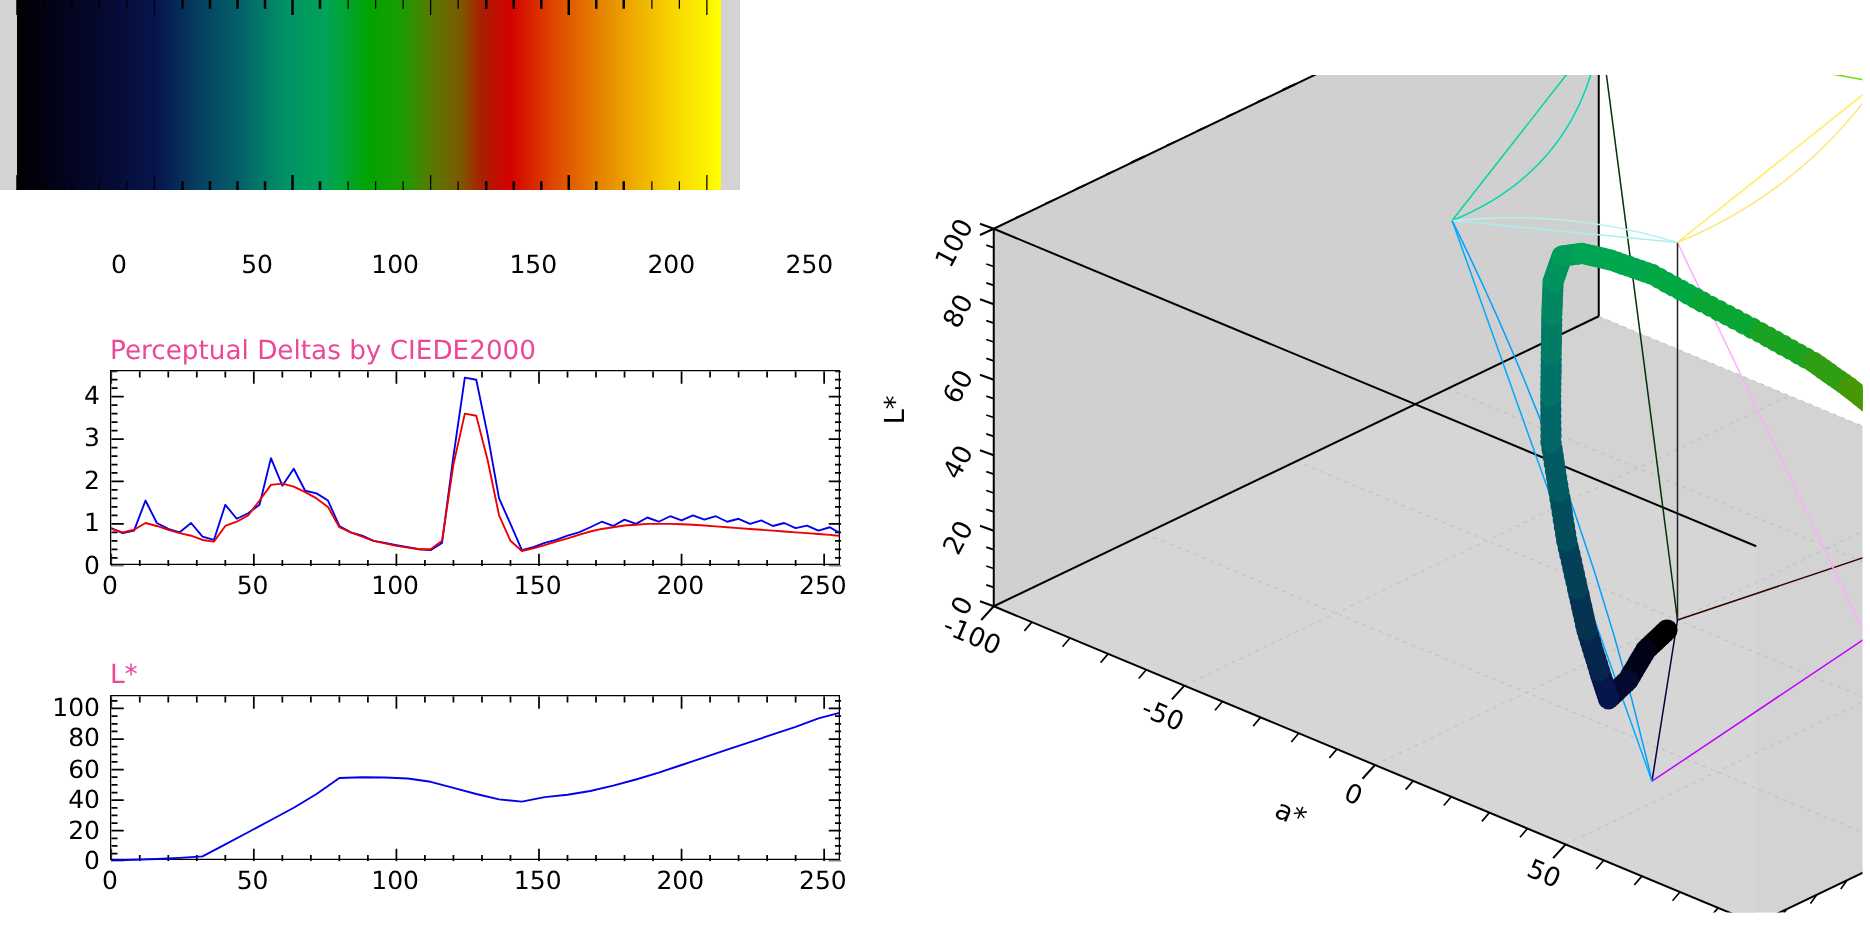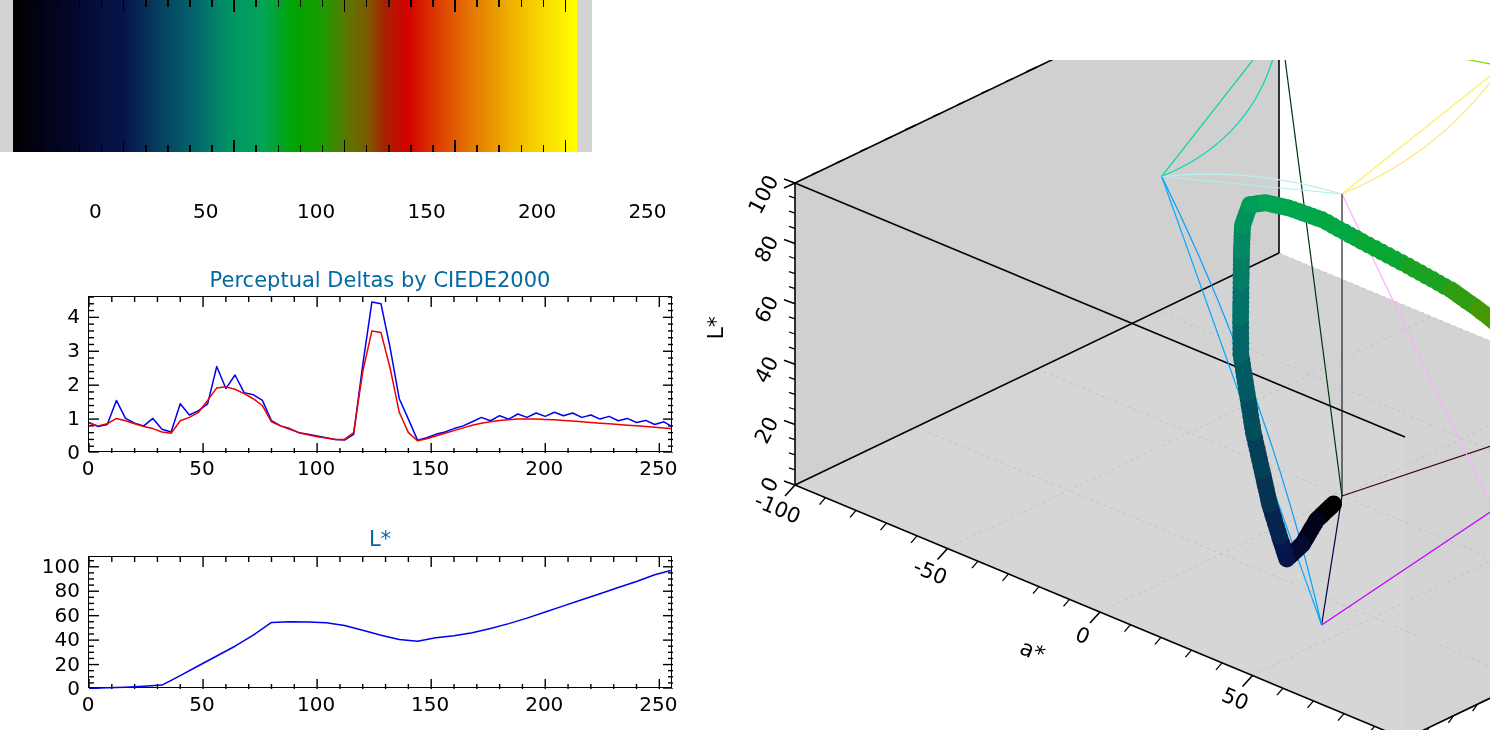--- a/index.html
+++ b/index.html
@@ -1,19 +1,19 @@
 <!DOCTYPE html>
 <html><head>
 <meta charset="utf-8">
 <style>
   html,body{margin:0;padding:0;background:#ffffff;}
   body{width:1496px;height:748px;position:relative;overflow:hidden;
        font-family:"DejaVu Sans","Liberation Sans",sans-serif;color:#000;}
   .panel{position:absolute;}
-  .ttl{position:absolute;text-align:center;font-size:21px;color:#0369a1;white-space:nowrap;}
+  .ttl{position:absolute;text-align:left;font-size:21px;color:#ec4899;white-space:nowrap;}
 
   
   #cbar-wrap{left:82px;top:43px;width:592px;height:152px;border:1.5px solid #000;box-sizing:border-box;}
   #cbar-grad{position:absolute;left:0;top:0;width:100%;height:100%;}
   #cbar-axis{position:absolute;left:82px;top:195px;width:592px;height:36px;}
 
   .tickline{position:absolute;background:#000;}
   .tlabel{position:absolute;font-size:20px;color:#000;text-align:center;transform:translateX(-50%);white-space:nowrap;}
   .ylabel{position:absolute;font-size:20px;color:#000;text-align:right;white-space:nowrap;transform:translateY(-50%);}
 

